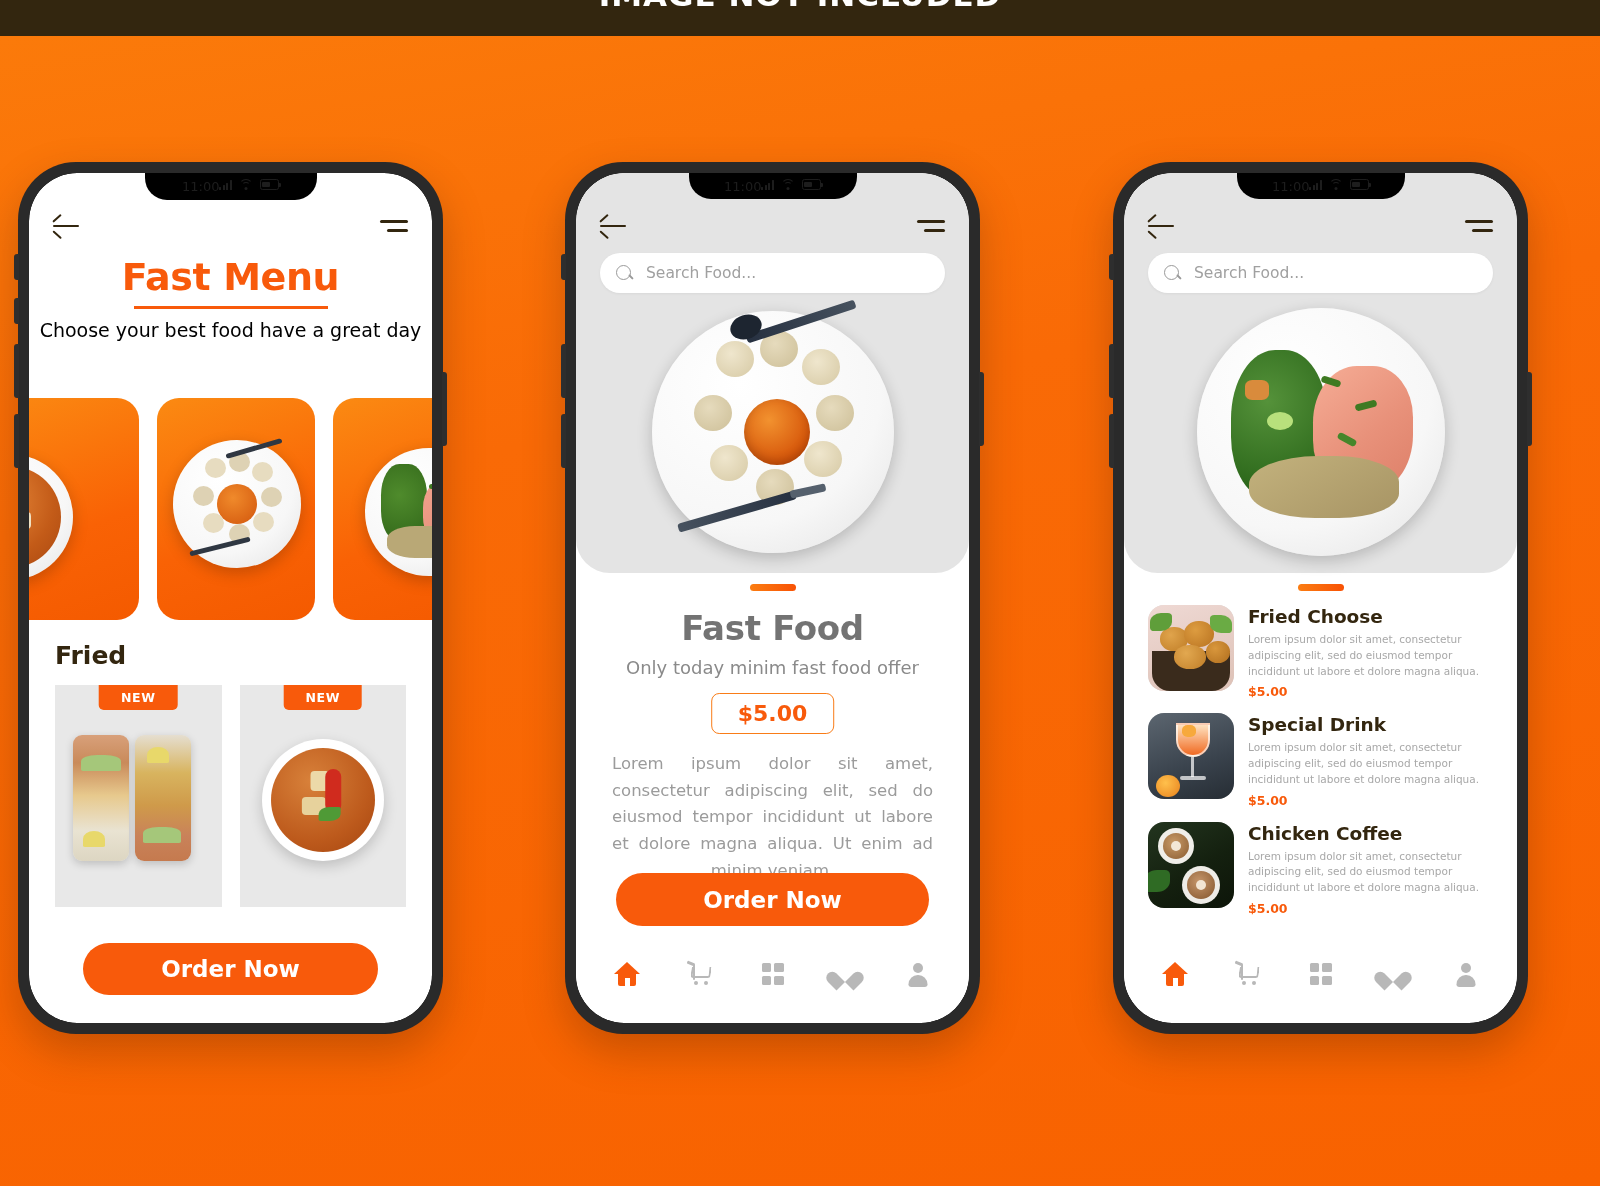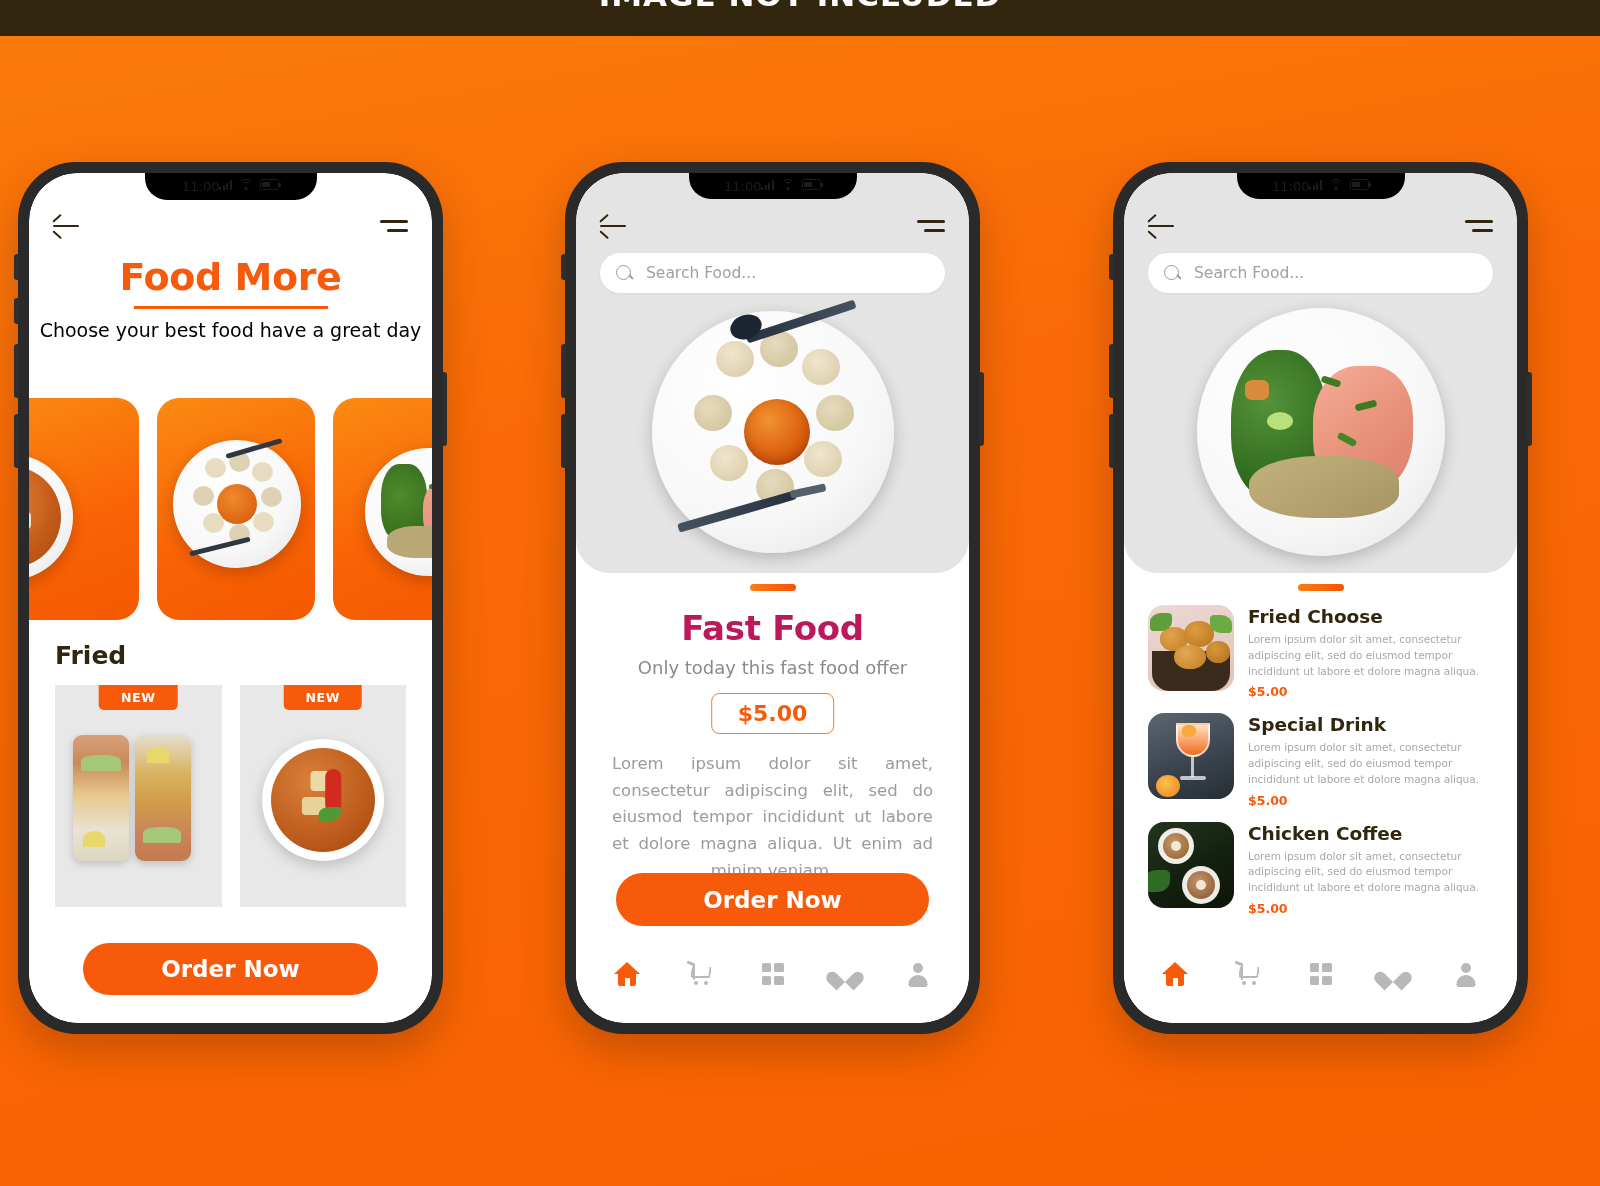--- a/index.html
+++ b/index.html
@@ -401,21 +401,21 @@
   #phone3 .tab-dash { top: 411px; }
 
   
   .p2-title {
     position: absolute;
     left: 0; right: 0;
     top: 435px;
     text-align: center;
     font-size: 34px;
     font-weight: bold;
-    color: #be185d;
+    color: #737373;
     letter-spacing: -0.3px;
   }
   .p2-sub {
     position: absolute;
     left: 0; right: 0;
     top: 484px;
     text-align: center;
     font-size: 18px;
     color: #8a8a8a;
   }
@@ -646,21 +646,21 @@
             <i></i>
             <i></i>
             <i></i>
           </div>
         <div class="burger">
             <i></i>
             <i></i>
           </div>
       </div>
 
-      <div class="p1-title">Food More</div>
+      <div class="p1-title">Fast Menu</div>
       <div class="p1-title-underline"></div>
       <div class="p1-sub">Choose your best food have a great day</div>
 
       <div class="p1-carousel">
         <div class="car-card">
           <div class="plate" style="left:-34px;top:56px;width:126px;height:126px;">
             <div class="blob" style="left:12px;top:12px;width:102px;height:102px;background:radial-gradient(circle at 40% 35%,#e8893a,#c35b18 60%,#a84710);"></div>
 
             <div class="blob" style="left:62px;top:58px;width:22px;height:17px;background:#f0e2c4;border-radius:4px;"></div>
 
@@ -783,21 +783,21 @@
           <div class="utensil" style="left:92px;top:6px;width:114px;height:9px;background:linear-gradient(90deg,#263040,#47525f);transform:rotate(-18deg);"></div>
           <div class="blob" style="left:78px;top:4px;width:32px;height:24px;background:#1d2530;border-radius:50%;transform:rotate(-18deg);"></div>
           <div class="utensil" style="left:24px;top:196px;width:122px;height:9px;background:linear-gradient(90deg,#47525f,#263040);transform:rotate(-16deg);"></div>
           <div class="utensil" style="left:138px;top:176px;width:36px;height:8px;background:#55606d;transform:rotate(-12deg);"></div>
         </div>
       </div>
 
       <div class="tab-dash"></div>
 
       <div class="p2-title">Fast Food</div>
-      <div class="p2-sub">Only today this fast food offer</div>
+      <div class="p2-sub">Only today minim fast food offer</div>
       <div class="p2-price">$5.00</div>
       <div class="p2-body">Lorem ipsum dolor sit amet, consectetur adipiscing elit, sed do eiusmod tempor incididunt ut labore et dolore magna aliqua. Ut enim ad minim veniam.</div>
 
       <button class="order-btn">Order Now</button>
 
       <div class="bottomnav">
         <div class="nav-item">
           <div class="ico-home">
               <div class="roof"></div>
               <div class="body"></div>

